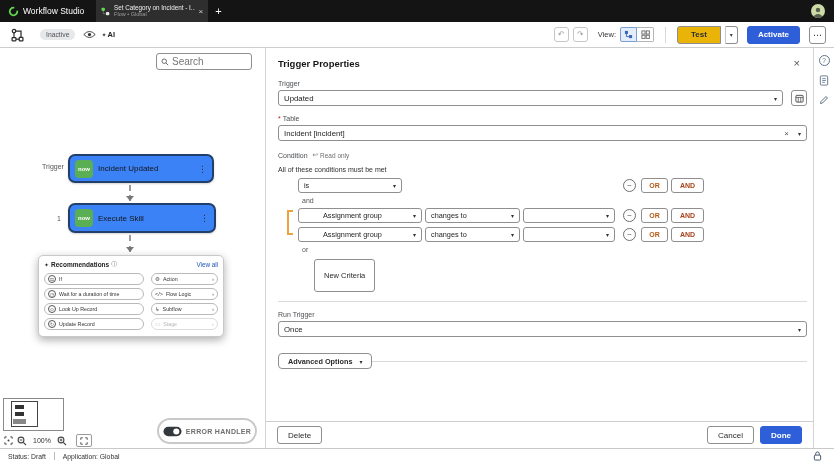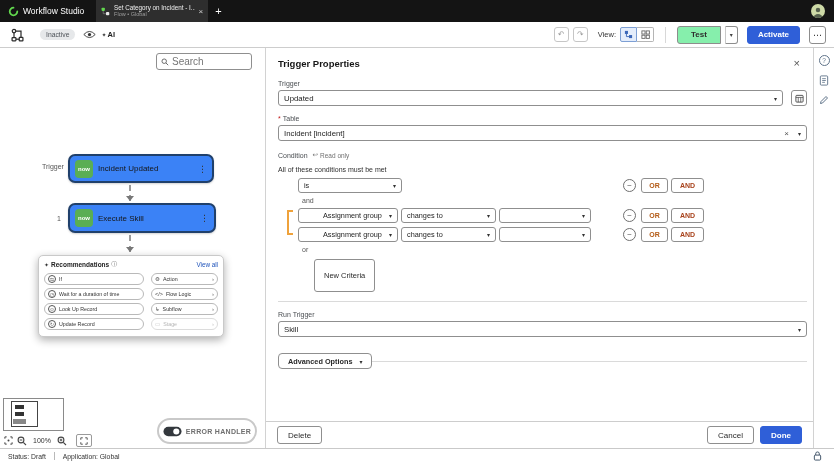--- a/index.html
+++ b/index.html
@@ -25,21 +25,21 @@
 .h-eye{margin-left:8px;display:flex;}
 .h-ai{margin-left:5px;display:flex;align-items:center;gap:1px;font-size:7.5px;color:#222;font-weight:bold;}
 .h-right{margin-left:auto;display:flex;align-items:center;gap:4px;}
 .icbtn{width:15px;height:15px;border:1px solid #c6c6c6;border-radius:3px;background:#fff;color:#9a9a9a;font-size:8px;display:flex;align-items:center;justify-content:center;}
 .viewlbl{font-size:7.5px;color:#333;margin-left:6px;}
 .seg{display:flex;}
 .segbtn{width:17px;height:15px;border:1px solid #b5b5b5;background:#fff;display:flex;align-items:center;justify-content:center;}
 .segbtn.first{border-radius:2px 0 0 2px;background:#e4edfb;border-color:#7d9fd4;}
 .segbtn.last{border-radius:0 2px 2px 0;border-left:none;}
 .hdr-div{width:1px;height:16px;background:#d8d8d8;margin:0 7px;}
-.btn-test{height:18px;padding:0 13px;border:1px solid #8d8d8d;background:#86efac;border-radius:3px 0 0 3px;font-size:8px;font-weight:bold;color:#2e2e2e;display:flex;align-items:center;}
+.btn-test{height:18px;padding:0 13px;border:1px solid #8d8d8d;background:#eab308;border-radius:3px 0 0 3px;font-size:8px;font-weight:bold;color:#2e2e2e;display:flex;align-items:center;}
 .btn-test-dd{height:18px;width:13px;border:1px solid #8d8d8d;border-left:1px solid #c9c9c9;background:#fff;border-radius:0 3px 3px 0;font-size:6px;color:#444;display:flex;align-items:center;justify-content:center;}
 .btn-activate{height:18px;padding:0 10px;background:#2f5fd8;border:1px solid #2f5fd8;border-radius:3px;color:#fff;font-size:8px;font-weight:bold;display:flex;align-items:center;margin-left:5px;}
 .btn-more{height:18px;width:17px;border:1px solid #8d8d8d;background:#fff;border-radius:3px;font-size:9px;color:#333;display:flex;align-items:center;justify-content:center;margin-left:5px;}
 
 
 .main{display:flex;height:400px;}
 .canvas{position:relative;flex:1;background:#fff;overflow:hidden;}
 .props{width:548px;position:relative;border-left:1px solid #d2d2d2;background:#fff;}
 .strip{width:21px;border-left:1px solid #d2d2d2;display:flex;flex-direction:column;align-items:center;padding-top:7px;gap:9px;background:#fff;}
 .strip .help{width:11px;height:11px;border:1px solid #5f7389;border-radius:50%;font-size:6.5px;color:#5f7389;display:flex;align-items:center;justify-content:center;}
@@ -96,21 +96,21 @@
 .combo-icons{display:flex;align-items:center;gap:5px;}
 .combo-x{font-size:8px;color:#555;}
 .cond-lblrow{display:flex;align-items:center;gap:5px;margin-top:10px;}
 .readonly{display:flex;align-items:center;gap:2px;font-size:6.5px;color:#707070;}
 .ro-arrow{font-size:6.5px;color:#707070;}
 .cond-sum{font-size:7px;color:#2e2e2e;margin:7px 0 5px;}
 .crows{margin-left:20px;}
 .crow{display:flex;align-items:center;gap:3px;width:406px;margin-bottom:4px;}
 .crow .sel{height:15px;font-size:7.3px;}
 .w1{width:108px;}.w2{width:104px;}.w3{width:104px;}
-.g1{width:100px;padding-left:24px;}.g2{width:95px;}.g3{width:92px;}
+.g1{width:124px;padding-left:24px;}.g2{width:95px;}.g3{width:92px;}
 .cgroup{margin-left:auto;display:flex;align-items:center;gap:3px;}
 .minusbtn{width:13px;height:13px;border:1.3px solid #6f6f6f;border-radius:50%;display:flex;align-items:center;justify-content:center;font-size:8px;color:#555;background:#fff;margin-right:2px;}
 .orbtn,.andbtn{height:15px;font-weight:bold;font-size:7px;border:1px solid #8f8f8f;border-radius:3px;background:#fff;display:flex;align-items:center;justify-content:center;}
 .orbtn{width:27px;color:#b35a15;}
 .andbtn{width:33px;color:#a8431c;}
 .joiner{font-size:7px;color:#555;margin:1px 0 4px 4px;}
 .bracketwrap{position:relative;}
 .bracket{position:absolute;left:-11px;top:2px;bottom:7px;width:6px;border:2px solid #efa23b;border-right:none;}
 .newcrit{margin:2px 0 0 16px;height:33px;padding:0 9px;border:1px solid #8f8f8f;border-radius:3px;background:#fff;font-size:7.5px;color:#2a2a2a;display:inline-flex;align-items:center;}
 .hr{border-top:1px solid #dadada;margin-top:9px;}
@@ -431,21 +431,21 @@
           </div>
 
           <div class="joiner">or</div>
           <button class="newcrit">New Criteria</button>
         </div>
 
         <div class="hr"></div>
 
         <div class="flabel">Run Trigger</div>
         <div class="sel runsel">
-          <span>Skill</span>
+          <span>Once</span>
           <span class="dd">▾</span>
         </div>
 
         <div class="adv">
           <button class="advbtn">
             <span>Advanced Options</span>
             <span class="dd">▾</span>
           </button>
         </div>
       </div>

